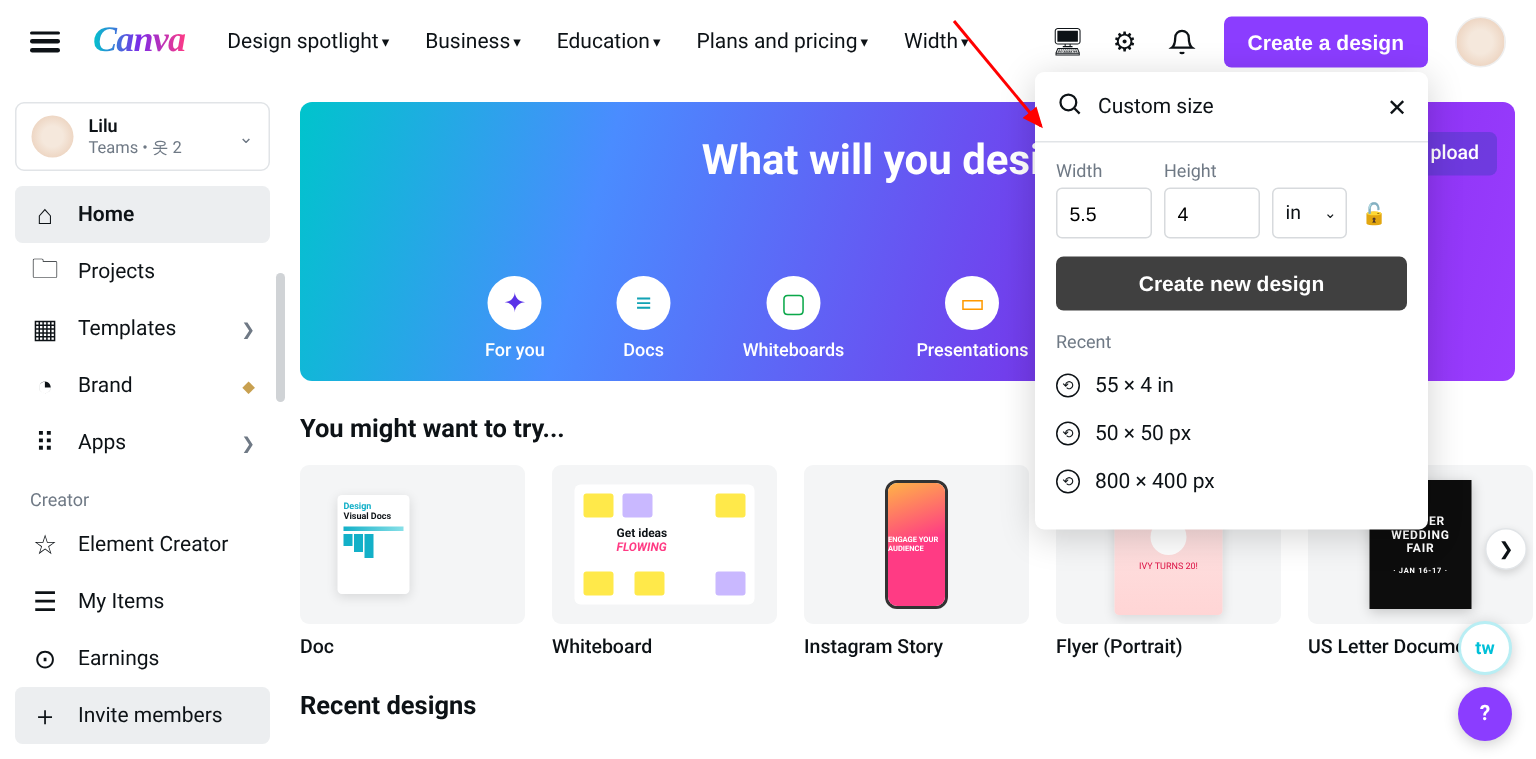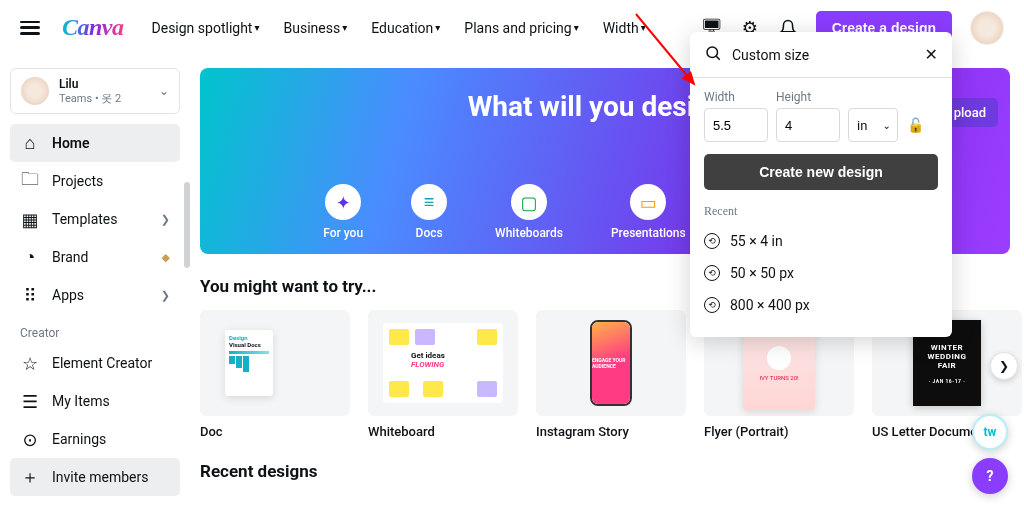--- a/index.html
+++ b/index.html
@@ -65,39 +65,39 @@
     .wb-note { position: absolute; border-radius: 2px; }
     .thumb-ig { background: #f4f5f6; }
     .ig-phone { width: 42px; height: 86px; background: #fff; border: 2px solid #333; border-radius: 8px; position: relative; overflow: hidden; }
     .ig-screen { position:absolute; top:0;left:0;right:0;bottom:0; background: linear-gradient(160deg, #ffb347, #ff3b84, #ff3b84); display:flex;align-items:center;justify-content:center; color:#fff; font-size:5px; font-weight:700; }
     .thumb-flyer { background: #f4f5f6; }
     .flyer-inner { width: 72px; height: 94px; background: linear-gradient(180deg, #fde8e8, #ffd5d5); border-radius: 3px; box-shadow: 0 2px 8px rgba(0,0,0,0.12); }
     .thumb-letter { background: #f4f5f6; }
     .letter-inner { width: 68px; height: 86px; background: #0d0d0d; color: #fff; display: flex; flex-direction: column; align-items: center; justify-content: center; font-size: 8px; font-weight: 700; letter-spacing: 0.5px; box-shadow: 0 2px 8px rgba(0,0,0,0.2); }
     
     
-    .popover { position: absolute; top: 32px; right: 72px; width: 262px; background: #fff; border-radius: 6px; box-shadow: 0 4px 24px rgba(0,0,0,0.18); z-index: 100; }
+    .popover { position: absolute; top: 48px; right: 72px; width: 262px; background: #fff; border-radius: 6px; box-shadow: 0 4px 24px rgba(0,0,0,0.18); z-index: 100; }
     .pop-head { display: flex; align-items: center; gap: 10px; padding: 12px 14px; border-bottom: 1px solid #e1e4e7; }
     .pop-head-label { flex: 1; font-size: 14px; color: #0d1216; }
     .pop-close { font-size: 16px; cursor: pointer; }
     .pop-body { padding: 12px 14px 16px; }
     .dim-labels { display: flex; gap: 8px; font-size: 12px; color: #6f7985; margin-bottom: 4px; }
     .dim-labels span:first-child { width: 64px; }
     .dim-labels span:nth-child(2) { width: 64px; }
     .dim-row { display: flex; gap: 8px; align-items: center; }
     .dim-input { width: 64px; height: 34px; border: 1px solid #d7dadd; border-radius: 4px; padding: 0 8px; font-size: 13px; outline: none; }
     .dim-unit { width: 50px; height: 34px; border: 1px solid #d7dadd; border-radius: 4px; display: flex; align-items: center; justify-content: space-between; padding: 0 6px 0 8px; font-size: 13px; cursor: pointer; }
     .lock { width: 20px; font-size: 14px; color: #6f7985; display: flex; justify-content: center; cursor: pointer; }
     .pop-create-btn { width: 100%; margin-top: 12px; background: #404040; color: #fff; border: none; border-radius: 5px; padding: 10px; font-weight: 600; font-size: 14px; cursor: pointer; }
-    .recent-label { font-size: 12px; color: #6f7985; margin: 14px 0 6px; font-family: Liberation Serif, serif; }
+    .recent-label { font-size: 12px; color: #6f7985; margin: 14px 0 6px; }
     .recent-item { display: flex; align-items: center; gap: 10px; padding: 8px 0; font-size: 14px; cursor: pointer; }
     .recent-icon { width: 16px; height: 16px; border: 1.5px solid #0d1216; border-radius: 50%; display: flex; align-items: center; justify-content: center; font-size: 9px; }
     
     
-    .upload-pill { position: absolute; top: 98px; right: 26px; background: rgba(80, 60, 200, 0.55); color: #fff; font-size: 13px; font-weight: 500; padding: 7px 12px; border-radius: 5px; z-index: 50; text-align: center; }
+    .upload-pill { position: absolute; top: 88px; right: 26px; background: rgba(80, 60, 200, 0.55); color: #fff; font-size: 13px; font-weight: 500; padding: 7px 12px; border-radius: 5px; z-index: 50; text-align: center; }
     
     
     .anno-arrow { position: absolute; top: 10px; left: 632px; z-index: 200; pointer-events: none; }
     
     
     .fab { position: absolute; right: 16px; width: 36px; height: 36px; border-radius: 50%; display: flex; align-items: center; justify-content: center; box-shadow: 0 2px 10px rgba(0,0,0,0.2); z-index: 80; }
     .fab1 { bottom: 56px; background: #fff; color: #00c0d8; font-weight: 700; font-size: 12px; border: 2px solid #b8eef4; }
     .fab2 { bottom: 12px; background: #8b3dff; color: #fff; font-weight: 700; }
   </style>
 </head>

